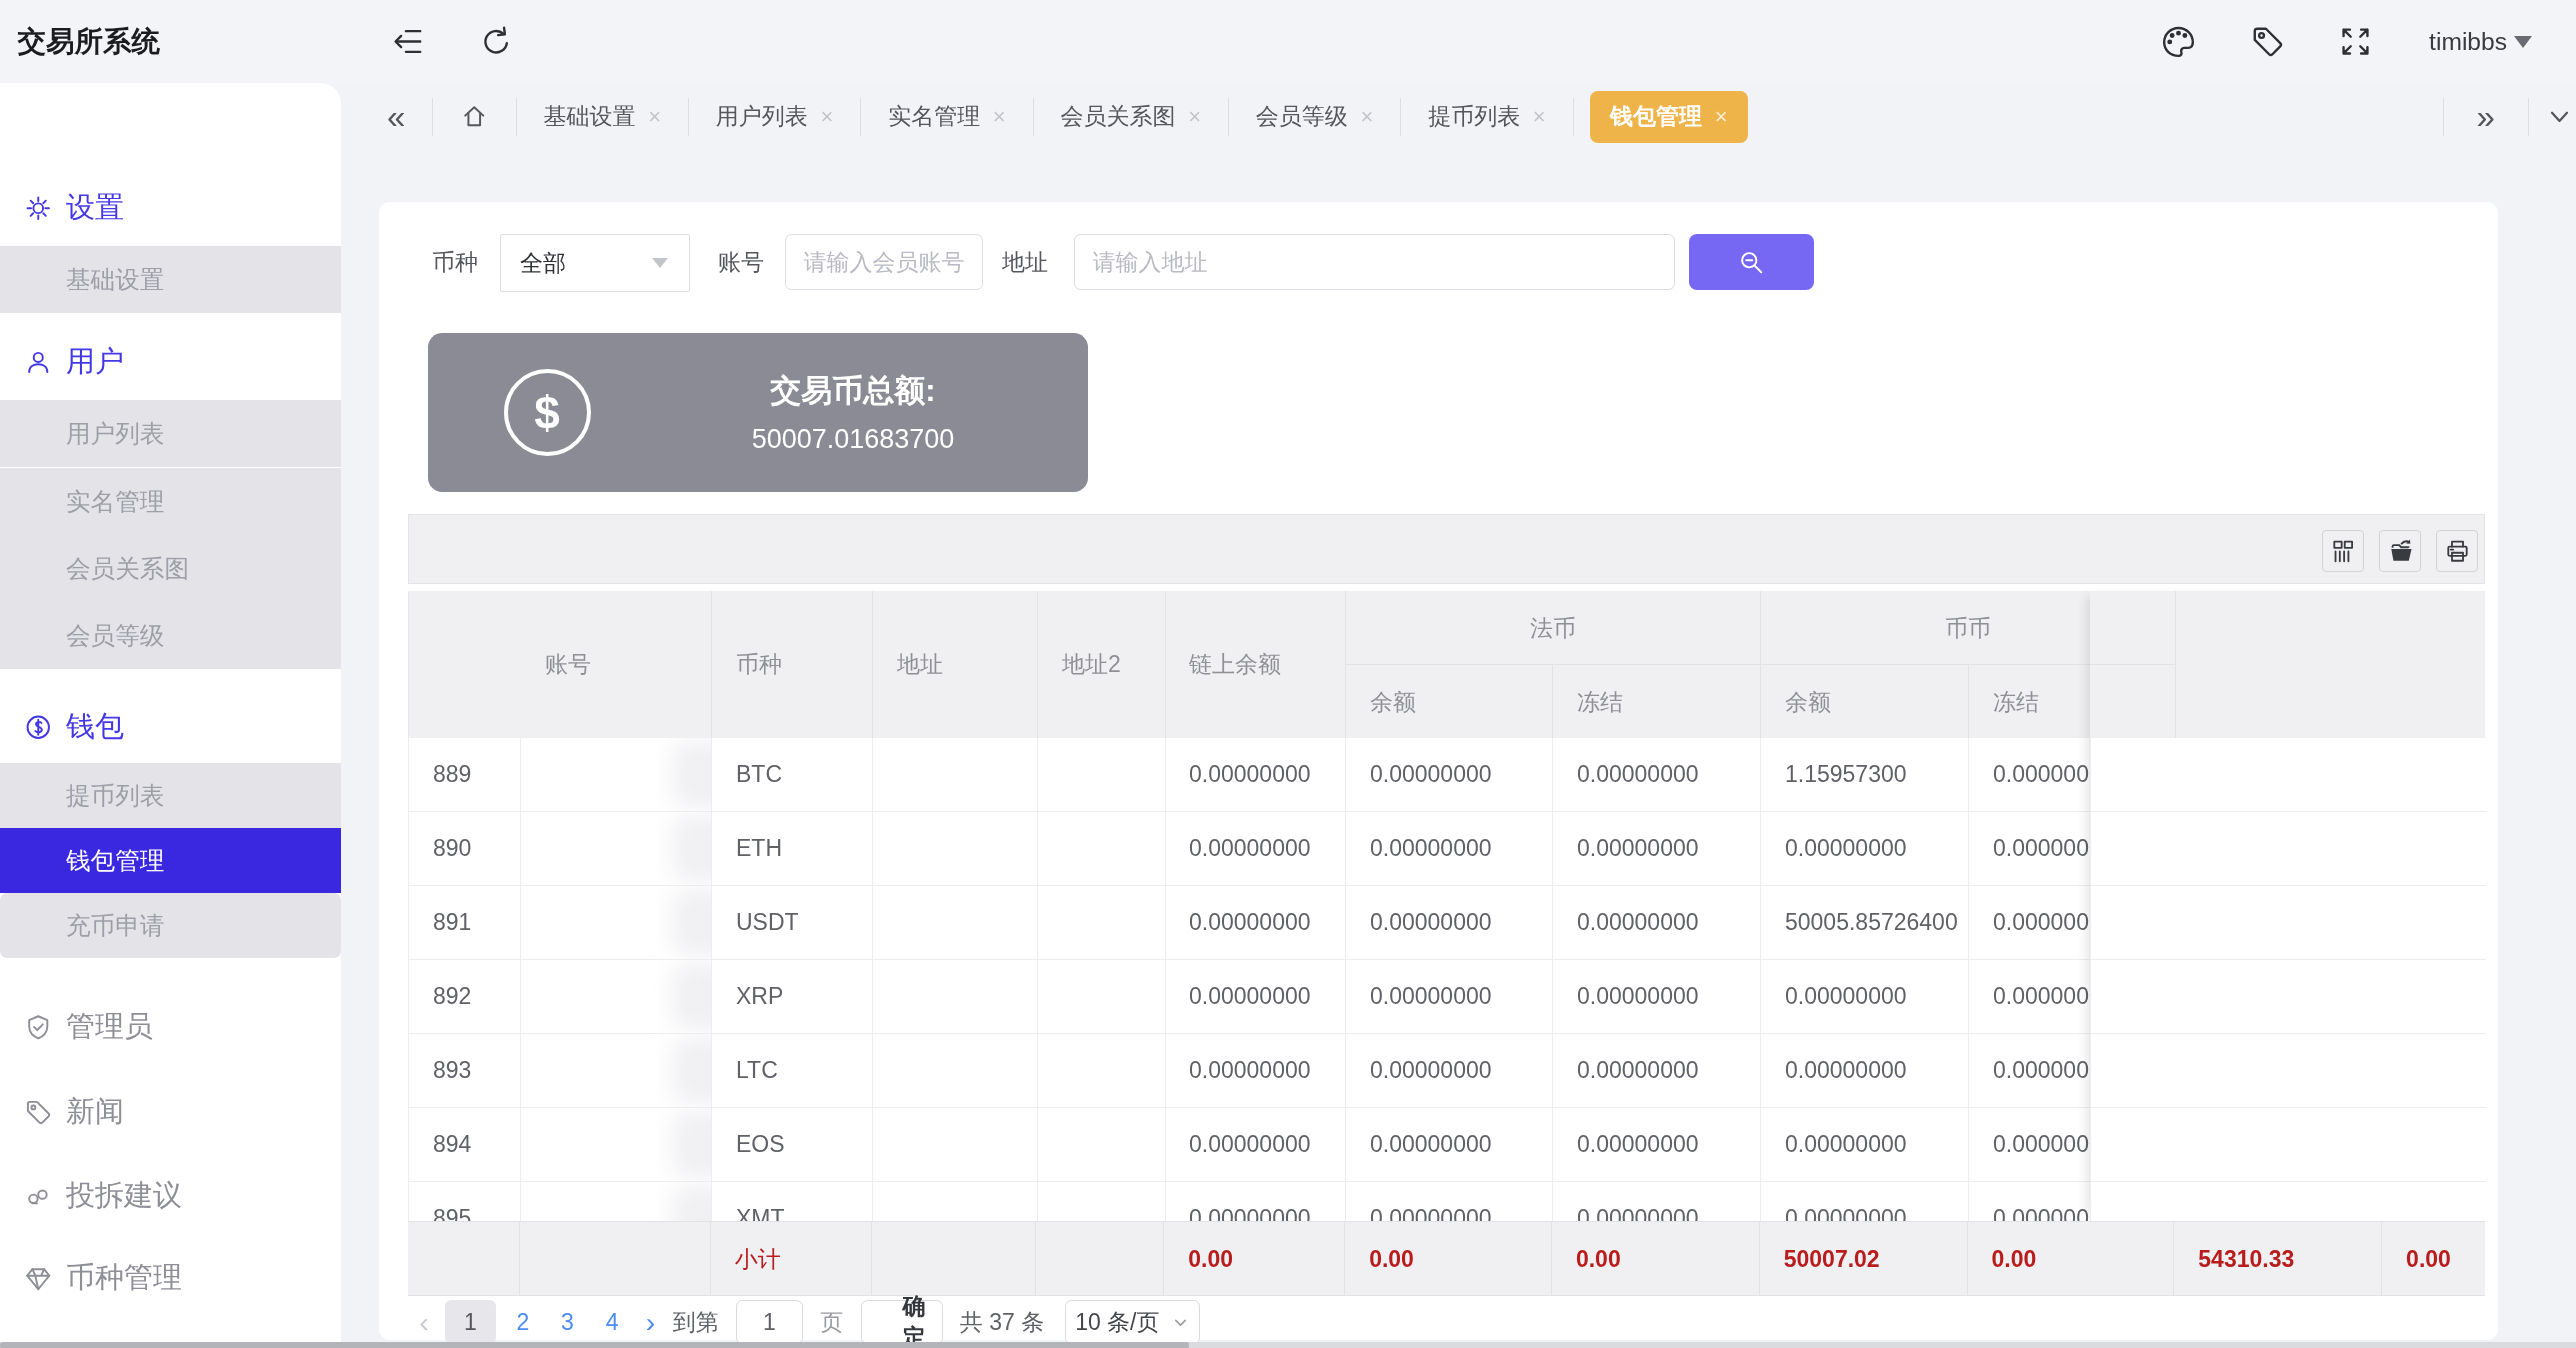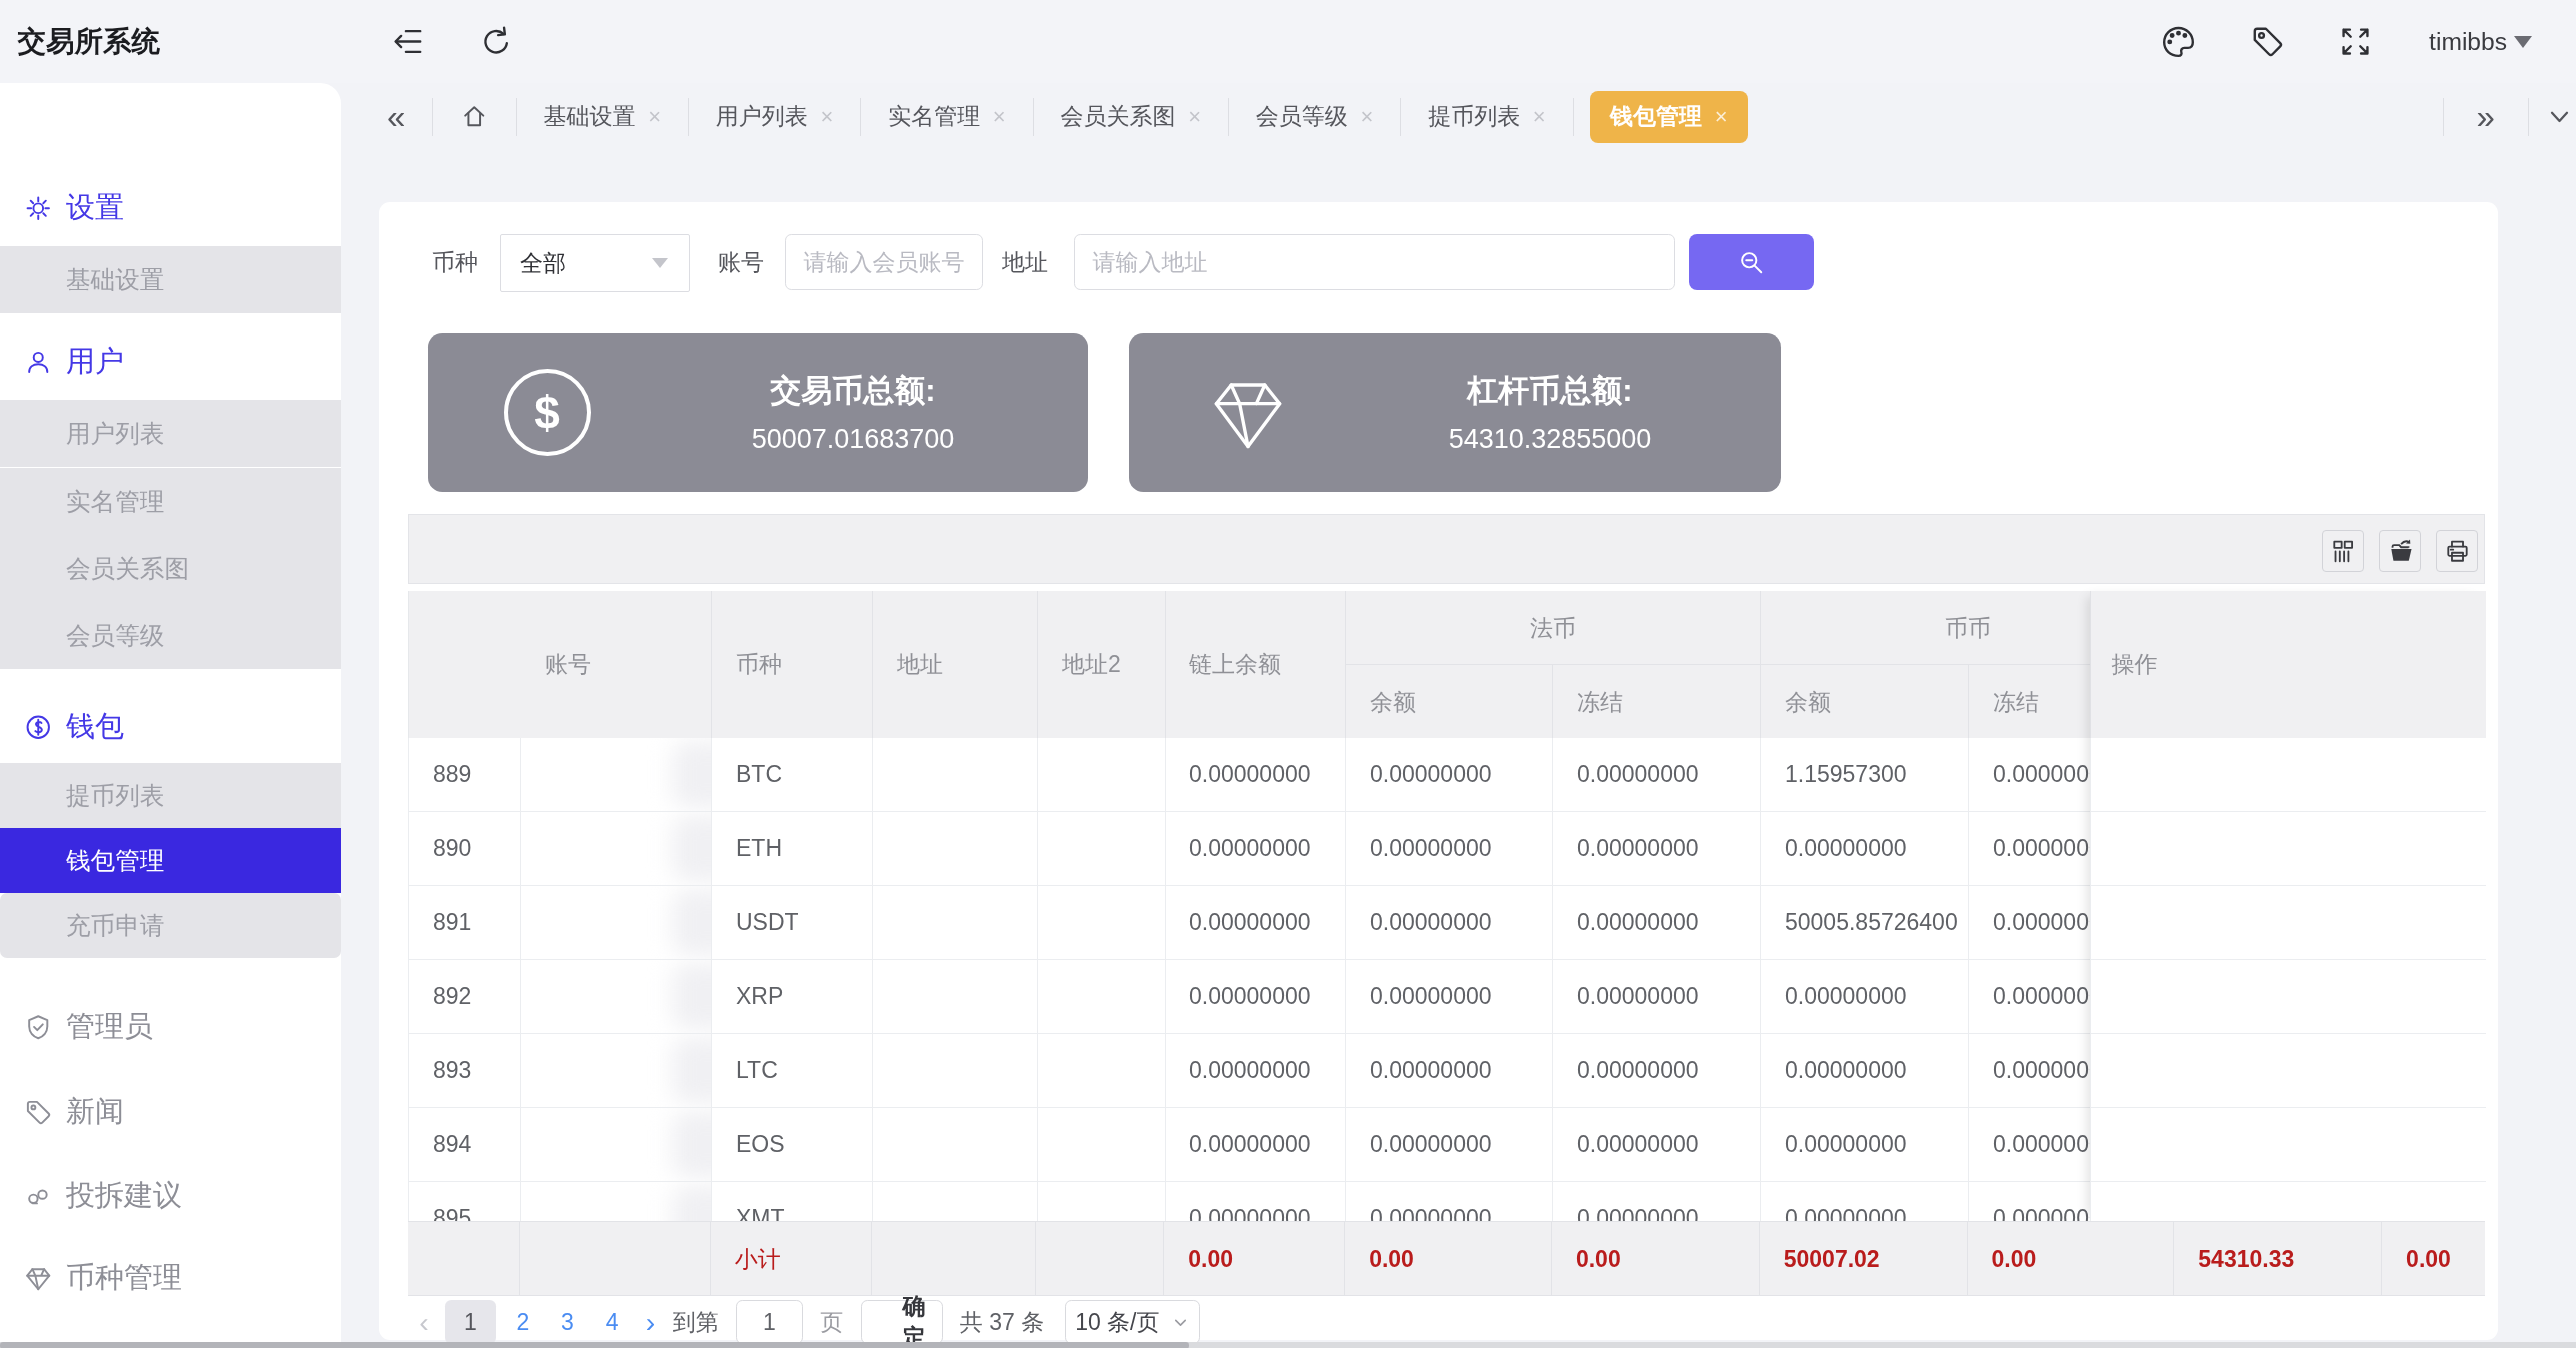--- a/index.html
+++ b/index.html
@@ -339,32 +339,20 @@
 
   <div class="abs sumcard" style="left:428px;width:660px;">
     <div class="iconbox">
         <div class="dollar">$</div>
       </div>
     <div class="texts">
       <div class="t1">交易币总额:</div>
       <div class="t2">50007.01683700</div>
     </div>
   </div>
-  <div class="abs sumcard" style="left:1129px;width:652px;">
-    <div class="iconbox">
-      <svg class="ico" viewBox="0 0 44 44" width="82" height="82" style="stroke-width:1.8;">
-          <path d="M13 7 H31 L39 17 L22 40 L5 17 Z"></path>
-          <path d="M5 17 H39 M13 7 L17.5 17 L22 40 M31 7 L26.5 17"></path>
-        </svg>
-    </div>
-    <div class="texts">
-      <div class="t1">杠杆币总额:</div>
-      <div class="t2">54310.32855000</div>
-    </div>
-  </div>
 
   <div class="abs tbl-toolbar">
     <div class="tbtn" style="left:1913px;">
       <svg class="ico" viewBox="0 0 44 44" width="27" height="27">
           <rect x="7" y="6" width="12" height="10"></rect>
           <rect x="24" y="6" width="12" height="10"></rect>
           <path d="M9 22 V38 M16 22 V38 M23 22 V38 M30 22 V38"></path>
         </svg>
     </div>
     <div class="tbtn" style="left:1970px;">
@@ -501,23 +489,20 @@
       <div class="tcell" style="left:629px;width:128px;"></div>
       <div class="tcell" style="left:756px;width:181px;">0.00000000</div>
       <div class="tcell" style="left:937px;width:207px;">0.00000000</div>
       <div class="tcell" style="left:1144px;width:208px;">0.00000000</div>
       <div class="tcell" style="left:1352px;width:208px;">0.00000000</div>
       <div class="tcell" style="left:1560px;width:207px;border-right:none;">0.00000000</div>
     </div>
   </div>
 
   <div class="abs fixcol">
-    <div class="fhead">
-      <span>操作</span>
-    </div>
     <div class="fbody">
       <div class="frow"></div>
       <div class="frow"></div>
       <div class="frow"></div>
       <div class="frow"></div>
       <div class="frow"></div>
       <div class="frow"></div>
       <div class="frow"></div>
     </div>
   </div>

